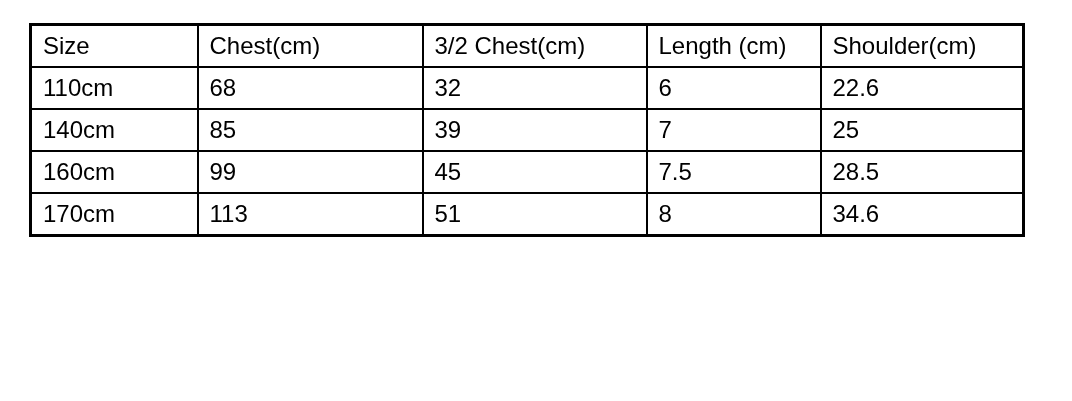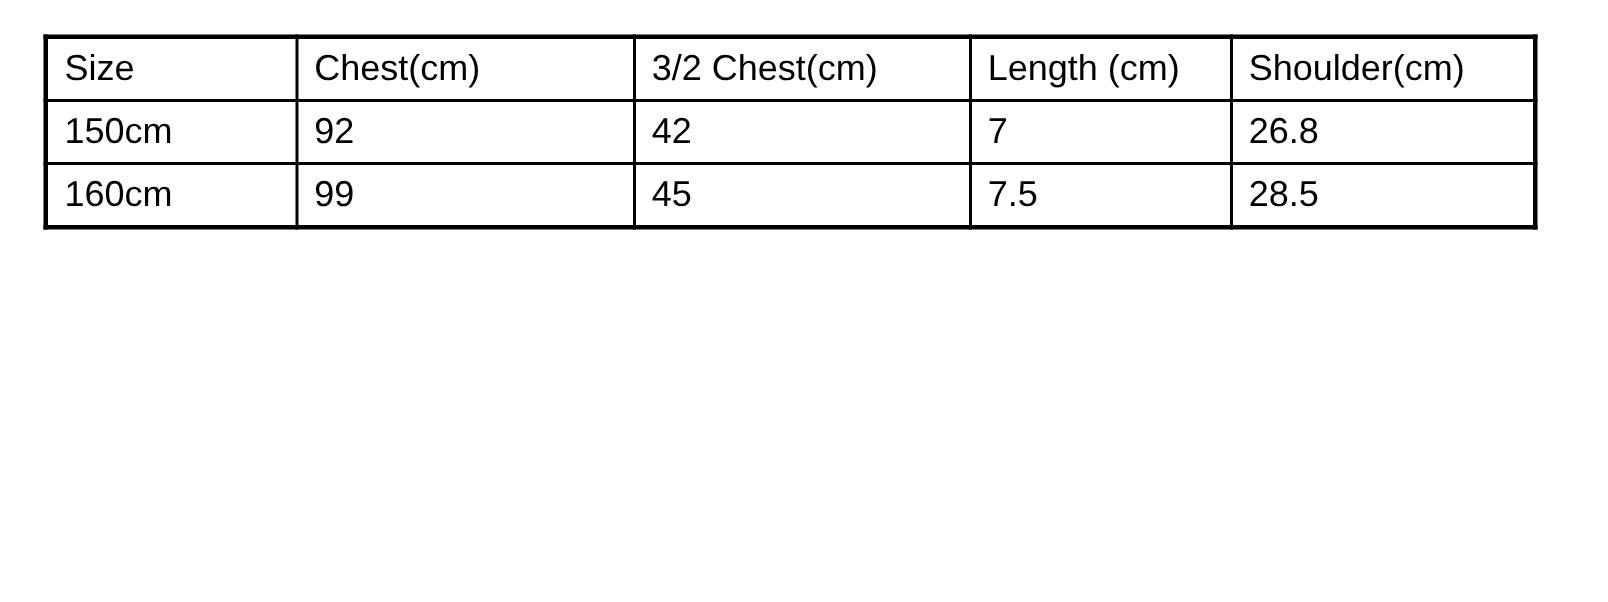--- a/index.html
+++ b/index.html
@@ -64,28 +64,42 @@
       <tr>
         <th>Size</th>
         <th>Chest(cm)</th>
         <th>3/2 Chest(cm)</th>
         <th>Length (cm)</th>
         <th>Shoulder(cm)</th>
       </tr>
     </thead>
     <tbody>
       <tr>
-        <td>150cm</td>
-        <td>92</td>
-        <td>42</td>
+        <td>110cm</td>
+        <td>68</td>
+        <td>32</td>
+        <td>6</td>
+        <td>22.6</td>
+      </tr>
+      <tr>
+        <td>140cm</td>
+        <td>85</td>
+        <td>39</td>
         <td>7</td>
-        <td>26.8</td>
+        <td>25</td>
       </tr>
       <tr>
         <td>160cm</td>
         <td>99</td>
         <td>45</td>
         <td>7.5</td>
         <td>28.5</td>
       </tr>
+      <tr>
+        <td>170cm</td>
+        <td>113</td>
+        <td>51</td>
+        <td>8</td>
+        <td>34.6</td>
+      </tr>
     </tbody>
   </table>
 </div>
 
 </body></html>

